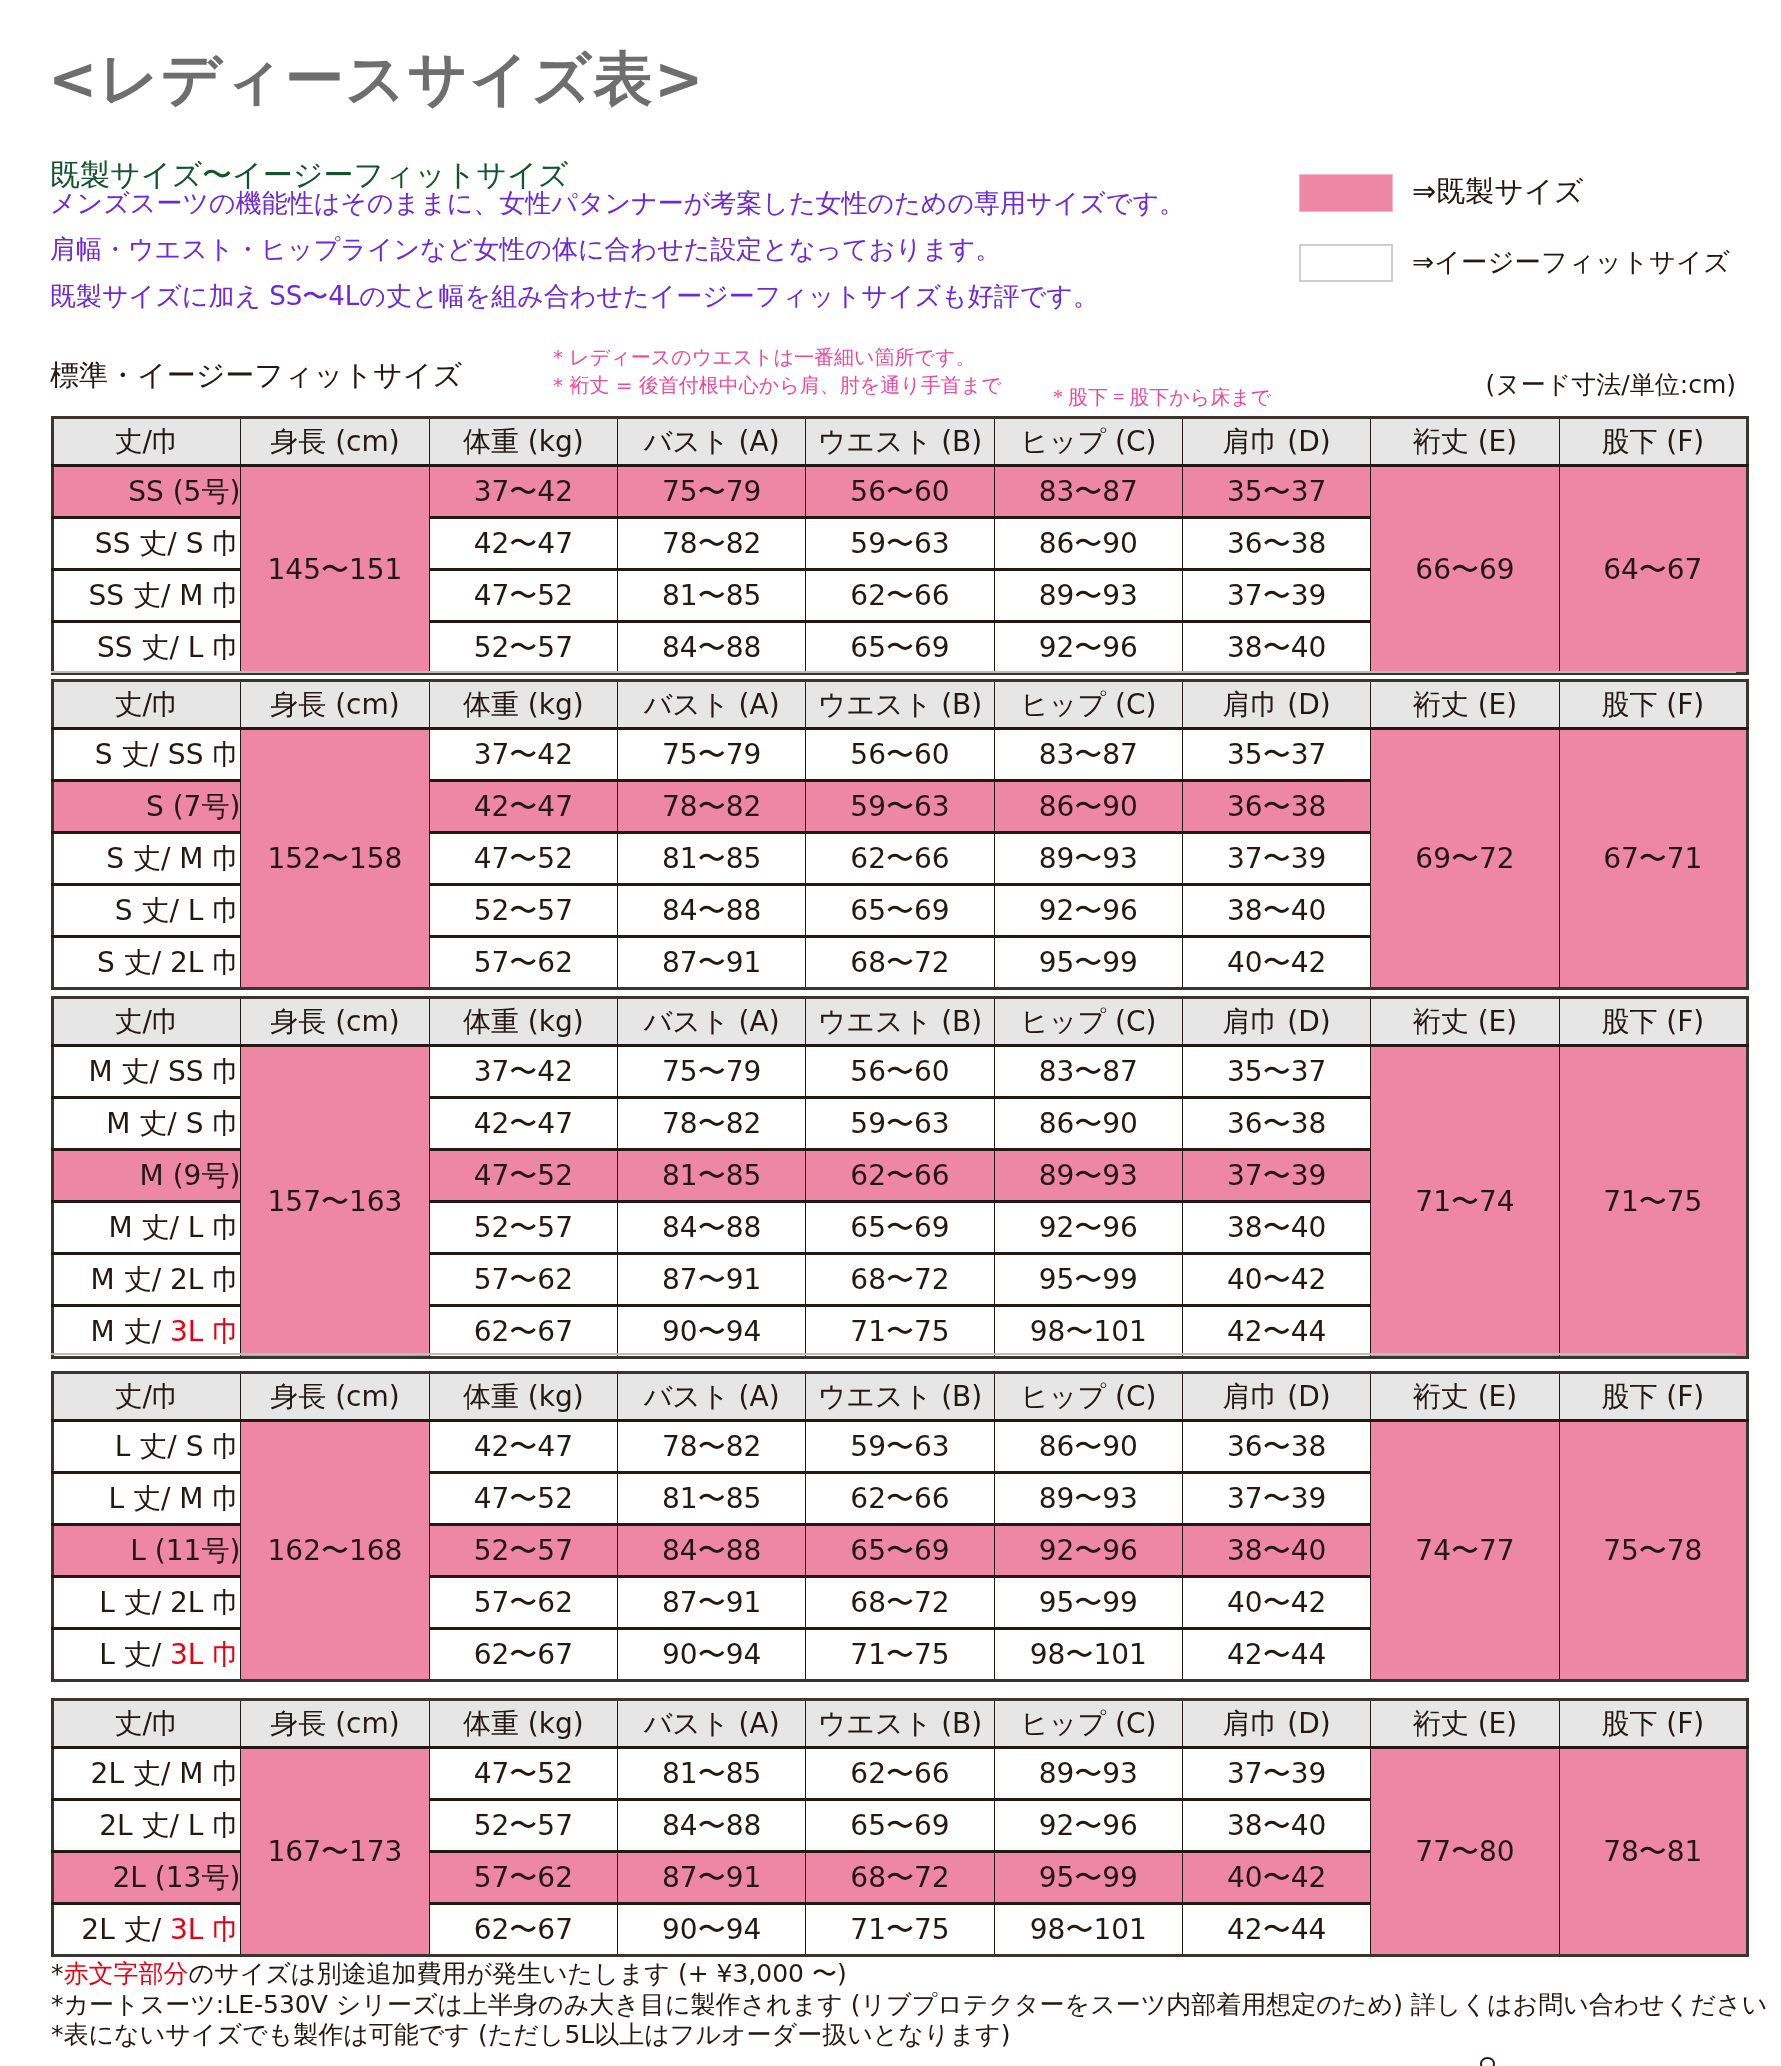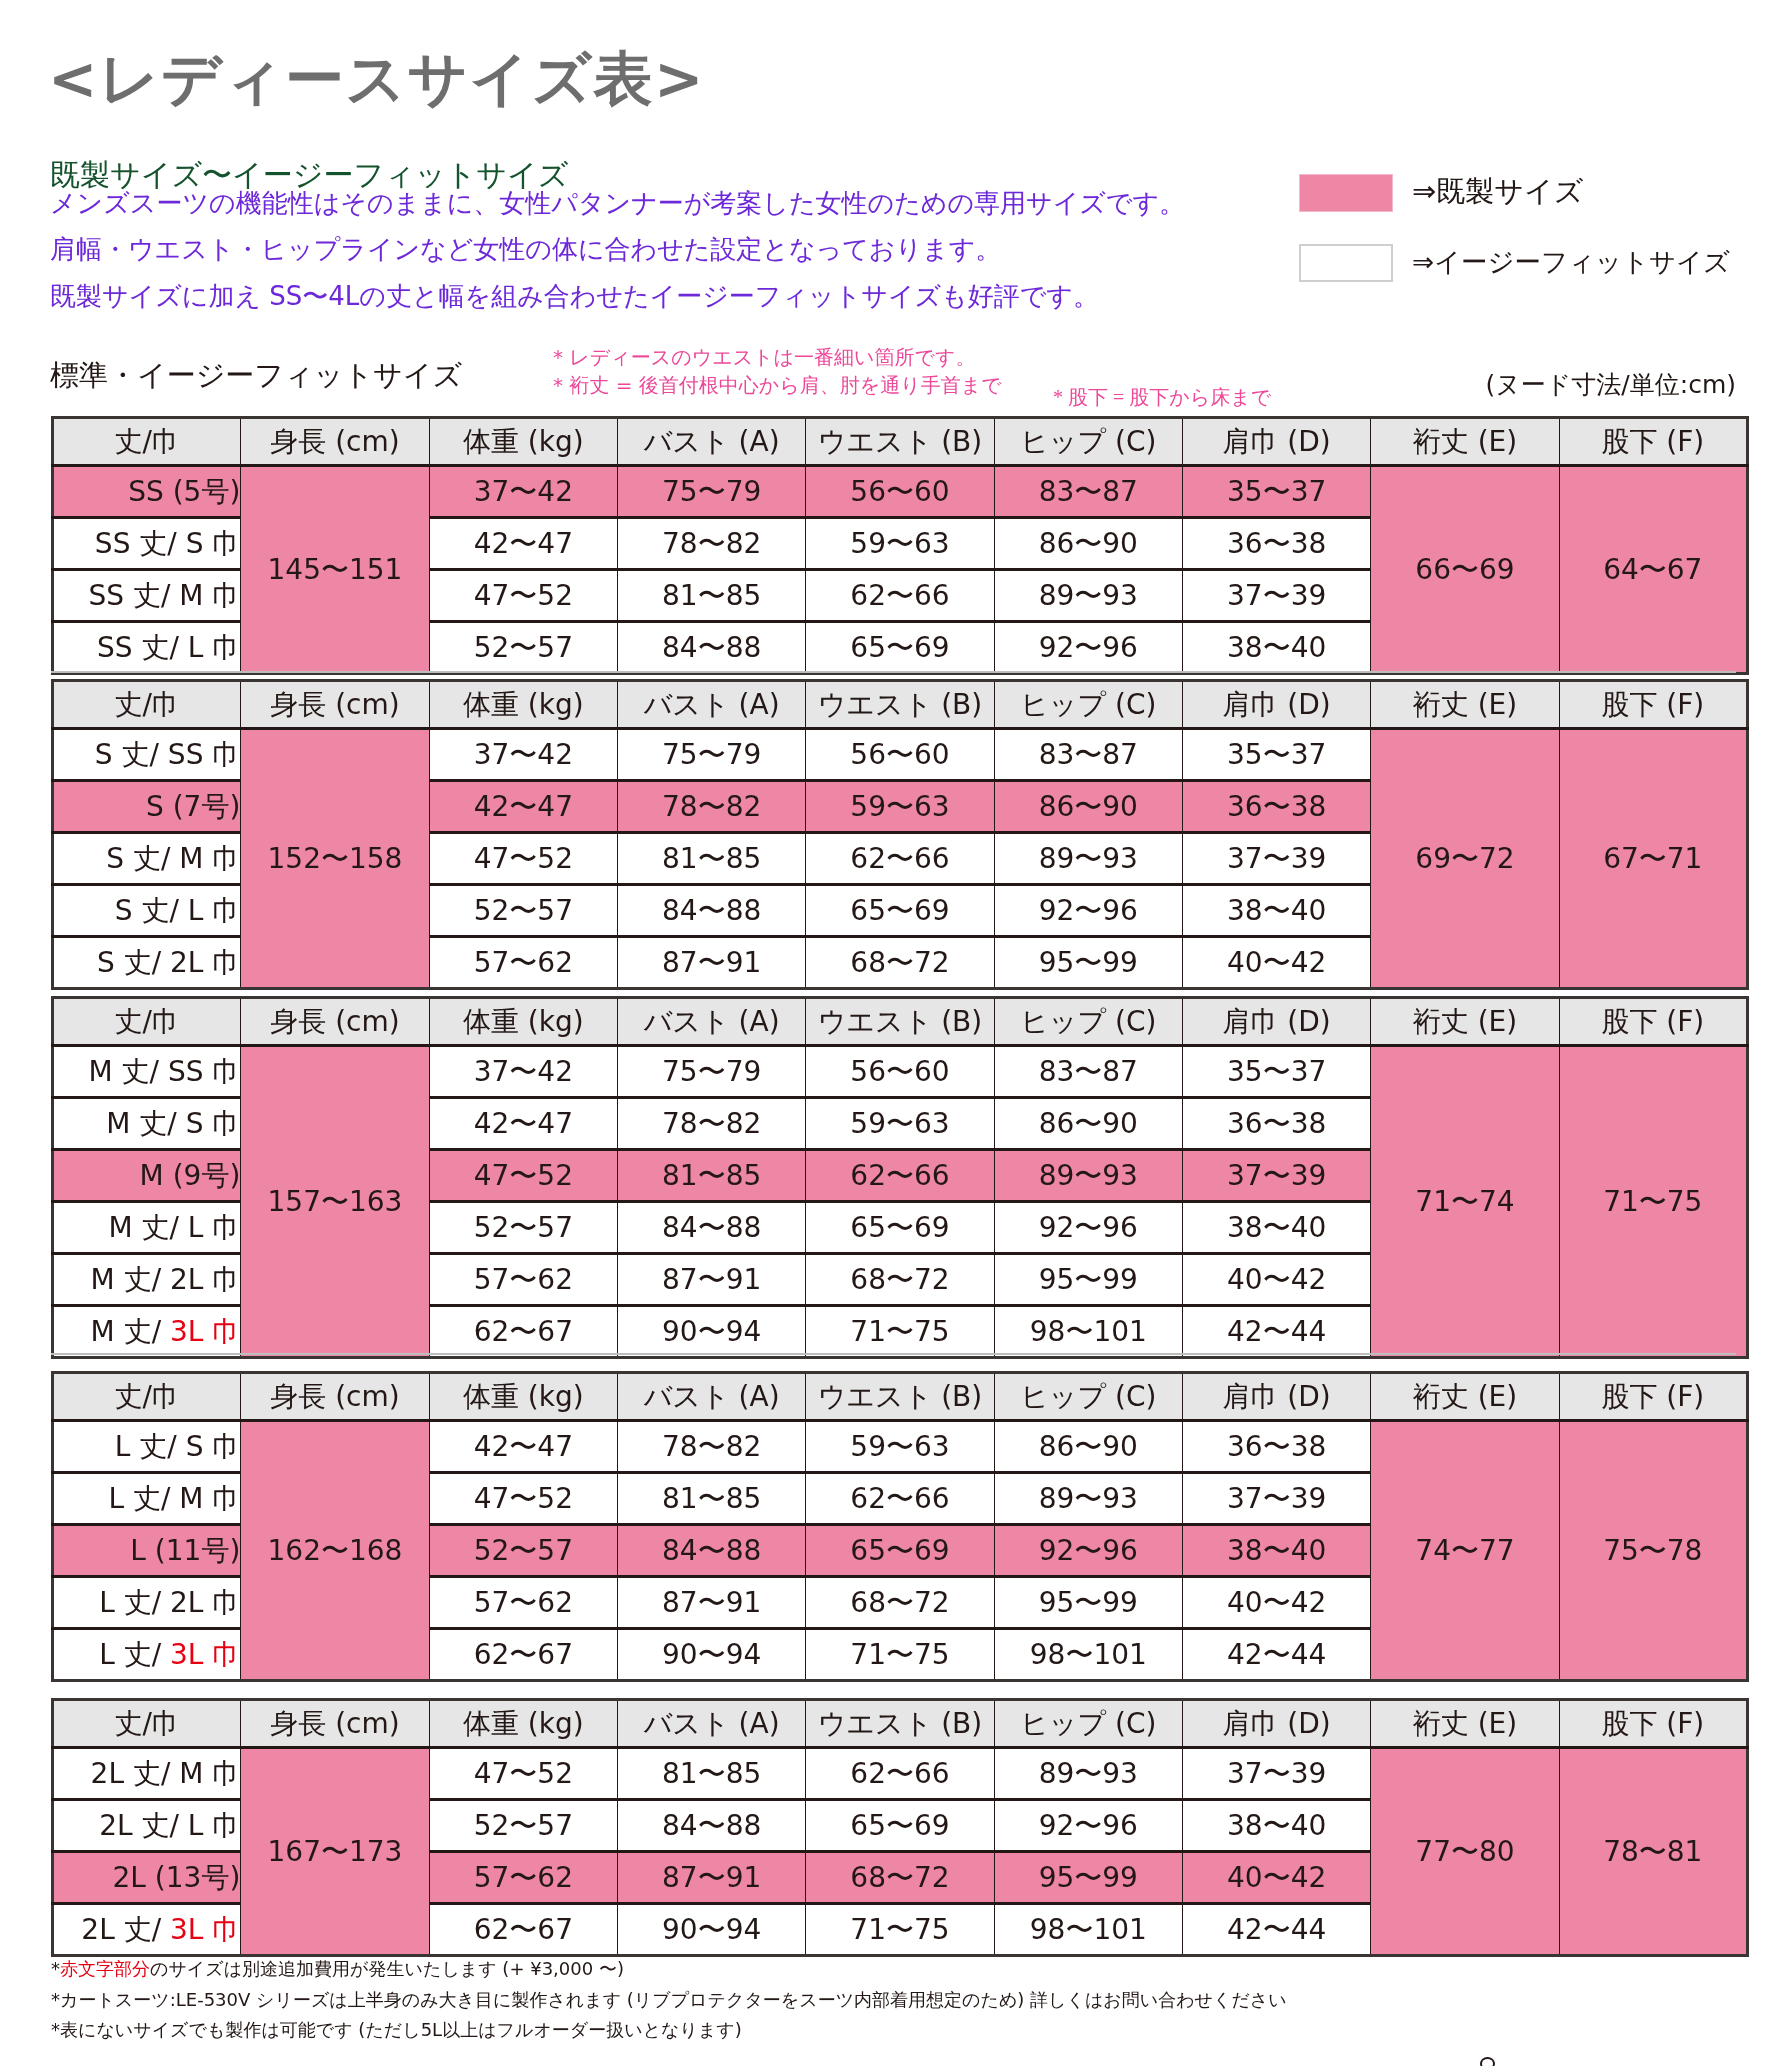--- a/index.html
+++ b/index.html
@@ -22,21 +22,21 @@
   table.size th, table.size td { border:1.6px solid #231815; padding:0; text-align:center;
                font-size:28px; font-weight:normal; color:#231815; white-space:nowrap; overflow:hidden; }
   table.size th { background:#e6e6e6; height:45px; }
   table.size td { height:49px; }
   table.size tr.body-row td { border-top:3.2px solid #231815; }
   table.size td.label { text-align:right; padding-left:4.8px; }
   table.size td.pink, table.size tr.ready td { background:#ee87a6; }
   table.size tr.ready td.label { background:#ee87a6; }
   .red { color:#e60012; }
   .sep { position:absolute; left:51px; width:1685px; height:1.6px; background:#bdbdbd; }
-  .notes { left:51px; font-size:18px; color:#231815; white-space:nowrap; }
+  .notes { left:51px; font-size:25px; color:#231815; white-space:nowrap; }
   .mark { left:1480px; top:2057px; width:11.2px; height:11.2px; border-radius:50%; border:2.4px solid #231815; border-bottom:none; }
 </style>
 </head>
 <body>
 
 <div class="abs title">&lt;レディースサイズ表&gt;</div>
 <div class="abs subtitle">既製サイズ〜イージーフィットサイズ</div>
 <div class="abs desc" style="top:186px;">メンズスーツの機能性はそのままに、女性パタンナーが考案した女性のための専用サイズです。</div>
 <div class="abs desc" style="top:232px;">肩幅・ウエスト・ヒップラインなど女性の体に合わせた設定となっております。</div>
 <div class="abs desc" style="top:279px;">既製サイズに加え SS〜4Lの丈と幅を組み合わせたイージーフィットサイズも好評です。</div>

